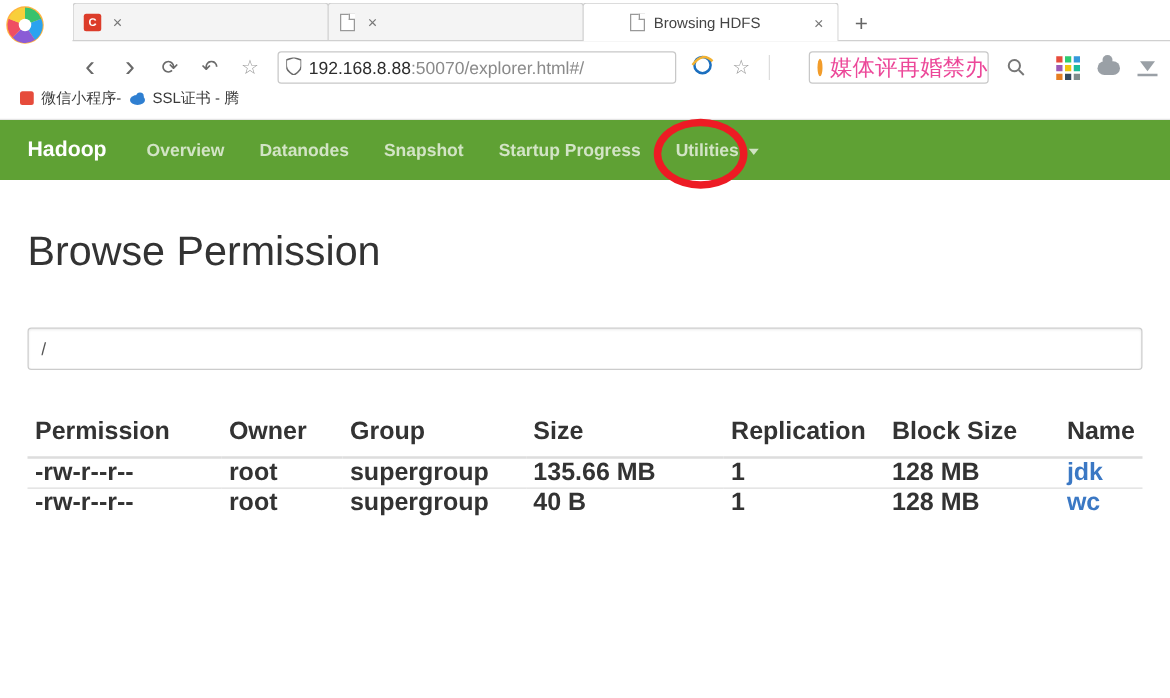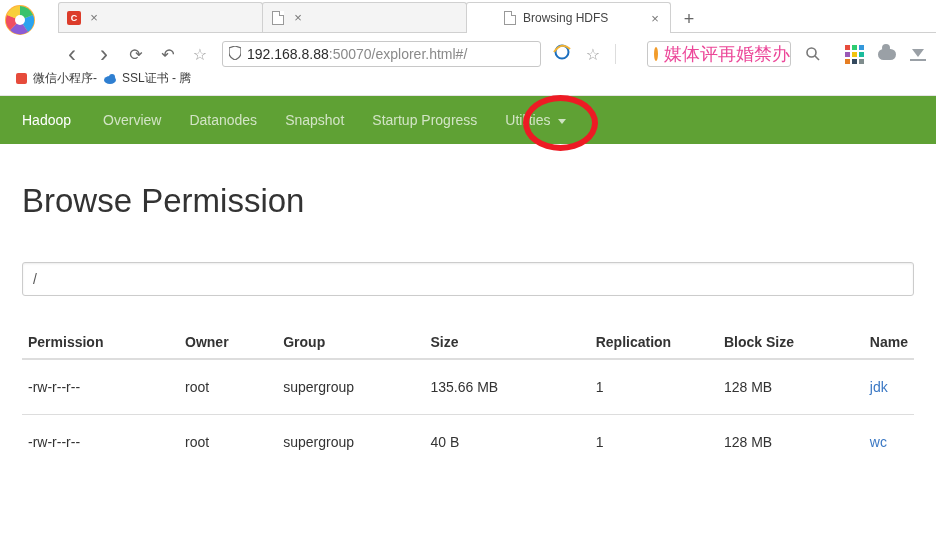--- a/index.html
+++ b/index.html
@@ -70,38 +70,38 @@
       height: 26px; border-bottom: 1px solid #e5e5e5; display:flex; align-items:flex-start;
       gap: 6px; padding: 0 14px; font-size: 12px; color:#3a3a3a;
     }
     .bookmarks .bm { display:flex; align-items:center; gap:5px; }
     .bm-icon{width:14px;height:14px;display:flex;align-items:center;justify-content:center;}
     
     .hadoop-nav {
       background:#5fa134; height:48px; display:flex; align-items:center; gap:28px;
       padding: 0 22px; color:#d2e4c5; font-size:14px;
     }
-    .hadoop-nav .brand{color:#fff; font-size:14px; font-weight:400; margin-right:4px;}
-    .hadoop-nav .nav-item{cursor:pointer;}
+    .hadoop-nav .brand{color:#fff; font-size:17px; font-weight:700; margin-right:4px;}
+    .hadoop-nav .nav-item{cursor:pointer;font-weight:bold;}
     .caret-down{display:inline-block;width:0;height:0;margin-left:4px;border-left:4px solid transparent;border-right:4px solid transparent;border-top:5px solid #cfe3c2;vertical-align:middle;}
     .red-circle{
       position:absolute; width:75px; height:56px; border:6px solid #ed1b24; border-radius:50%;
       left:523px; top:95px; pointer-events:none;
     }
     
     .page { padding: 38px 22px 0 22px; font-family: "Helvetica Neue", Arial, sans-serif; }
     .page h1{ font-size: 33px; font-weight: 500; color:#333; margin-bottom: 42px;}
     .path-input{
       width:100%; height:34px; border:1px solid #ccc; border-radius:3px;
       box-shadow: inset 0 1px 2px rgba(0,0,0,0.08); padding: 0 10px; font-size:14px;
       color:#555; margin-bottom: 30px;
     }
-    table{ width:100%; border-collapse: collapse; font-size:14px;}
+    table{ width:100%; border-collapse: collapse; font-size:20px;}
     thead th{ text-align:left; font-weight:700; padding: 8px 6px; border-bottom:2px solid #ddd;}
-    tbody td{ padding: 19px 6px; border-top:1px solid #ddd; color:#333;}
+    tbody td{ padding: 0 6px; border-top:1px solid #ddd; color:#333;font-weight:bold;}
     tbody td a{ color:#3b78c4; text-decoration:none; }
     .star{color:#9a9a9a;}
     .shield{color:#6a6a6a;}
     .file-icon{width:12px;height:14px;border:1px solid #999;position:relative;background:#fff;}
     .file-icon:before{content:"";position:absolute;top:-1px;right:-1px;width:4px;height:4px;background:#fff;border-left:1px solid #999;border-bottom:1px solid #999;}
     .csdn-ico{width:14px;height:14px;background:#dc3c2a;color:#fff;font-size:9px;font-weight:700;display:flex;align-items:center;justify-content:center;border-radius:2px;}
   </style>
 </head>
 <body>
 

